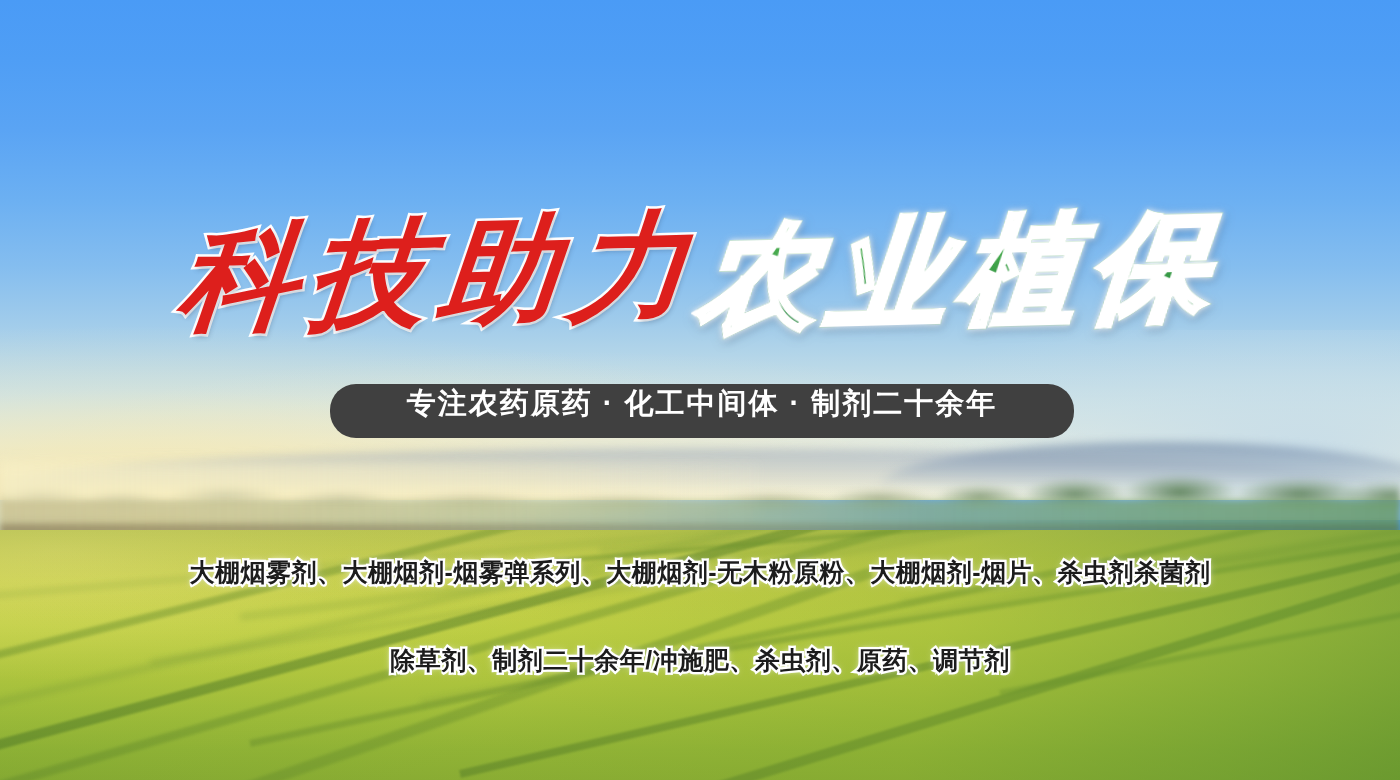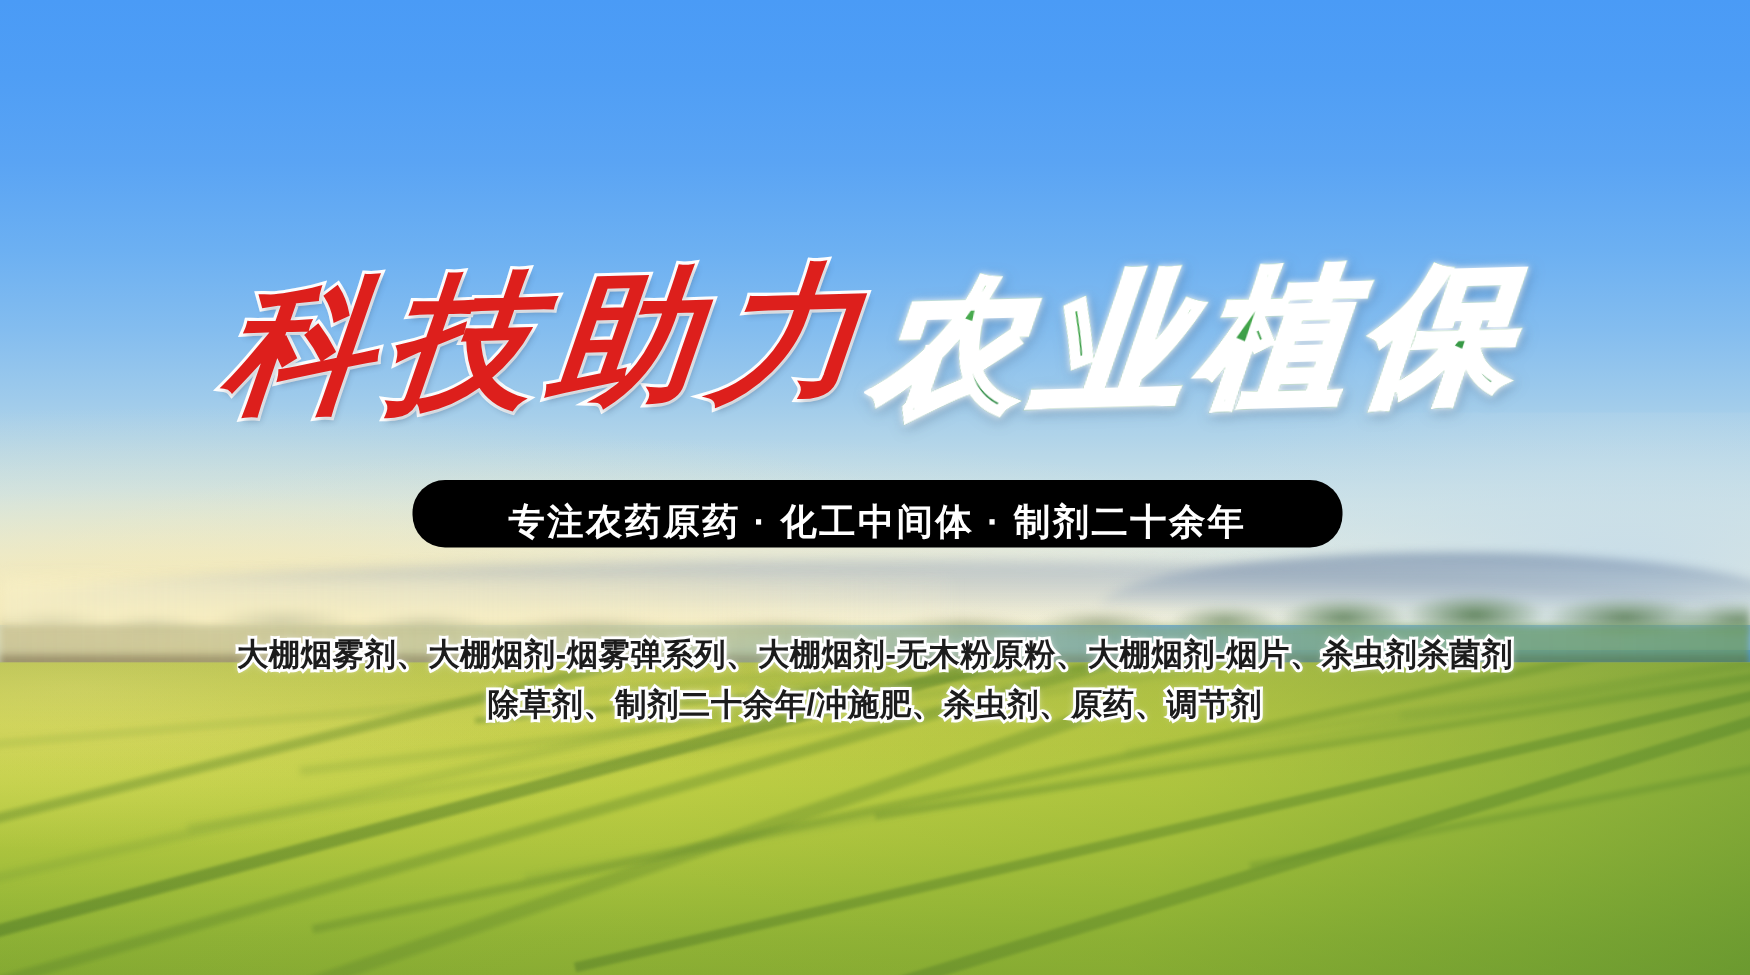--- a/index.html
+++ b/index.html
@@ -174,23 +174,23 @@
     -webkit-text-fill-color:transparent;
     -webkit-text-stroke:5px #ffffff;
     paint-order:stroke fill;
     filter:drop-shadow(0 0 3px rgba(255,255,255,.95)) drop-shadow(2px 3px 5px rgba(40,60,90,.28));
   }
 
   
   .pill{
     position:absolute;left:330px;top:384px;
     width:744px;height:54px;
-    background:#000000;
+    background:#404040;
     border-radius:26px;
-    display:flex;align-items:flex-end;justify-content:center;
+    display:flex;align-items:flex-start;justify-content:center;
   }
   .pill-text{
     color:#ffffff;
     font-size:29px;
     font-weight:bold;
     letter-spacing:2px;
     white-space:nowrap;
     font-family:"Liberation Sans","DejaVu Sans",sans-serif;
   }
 
@@ -203,20 +203,21 @@
   .prod-line{
     font-size:25px;
     font-weight:bold;
     line-height:40px;
     color:#1c1c1c;
     letter-spacing:.5px;
     white-space:nowrap;
     -webkit-text-stroke:4.5px #ffffff;
     paint-order:stroke fill;
     text-shadow:0 0 4px rgba(255,255,255,.95), 0 0 8px rgba(255,255,255,.7);
+    margin-top:48px;
   }
 </style>
 </head>
 <body>
 
 <div class="banner">
 
   <div class="sky"></div>
   <div class="haze-warm"></div>
   <div class="haze-cool"></div>

